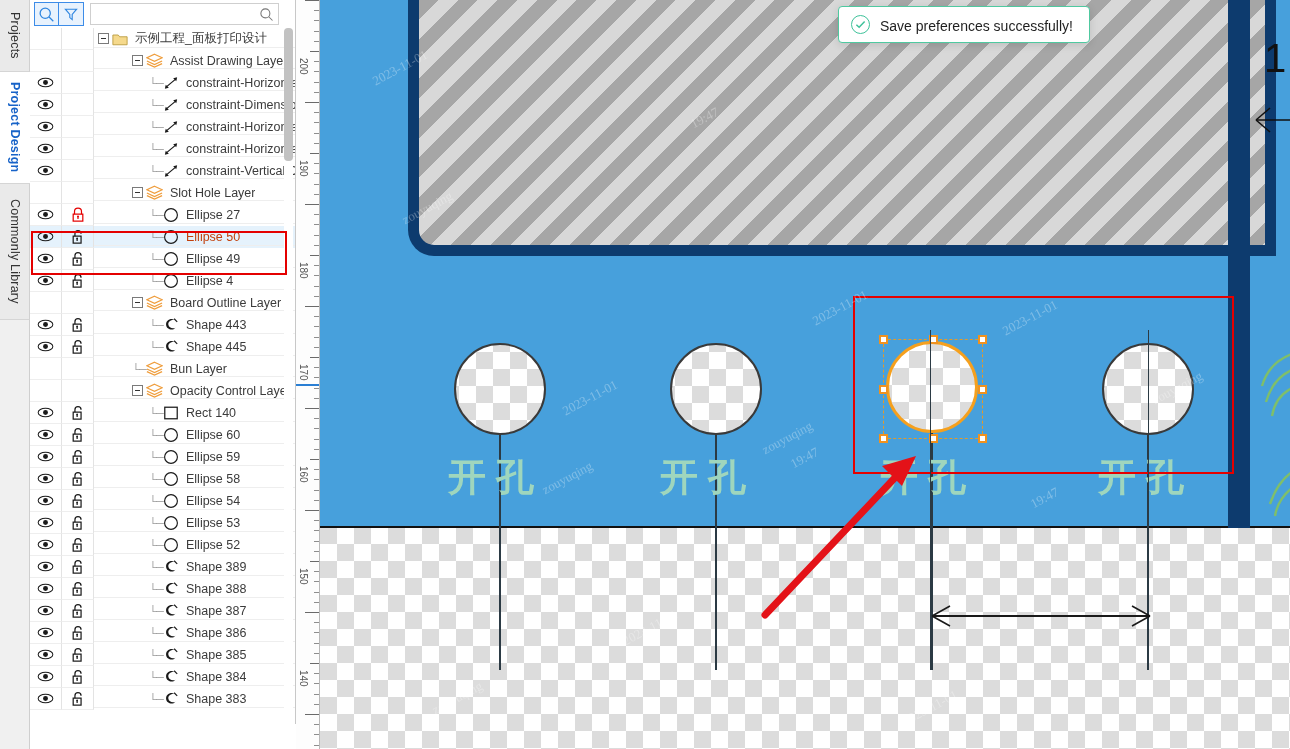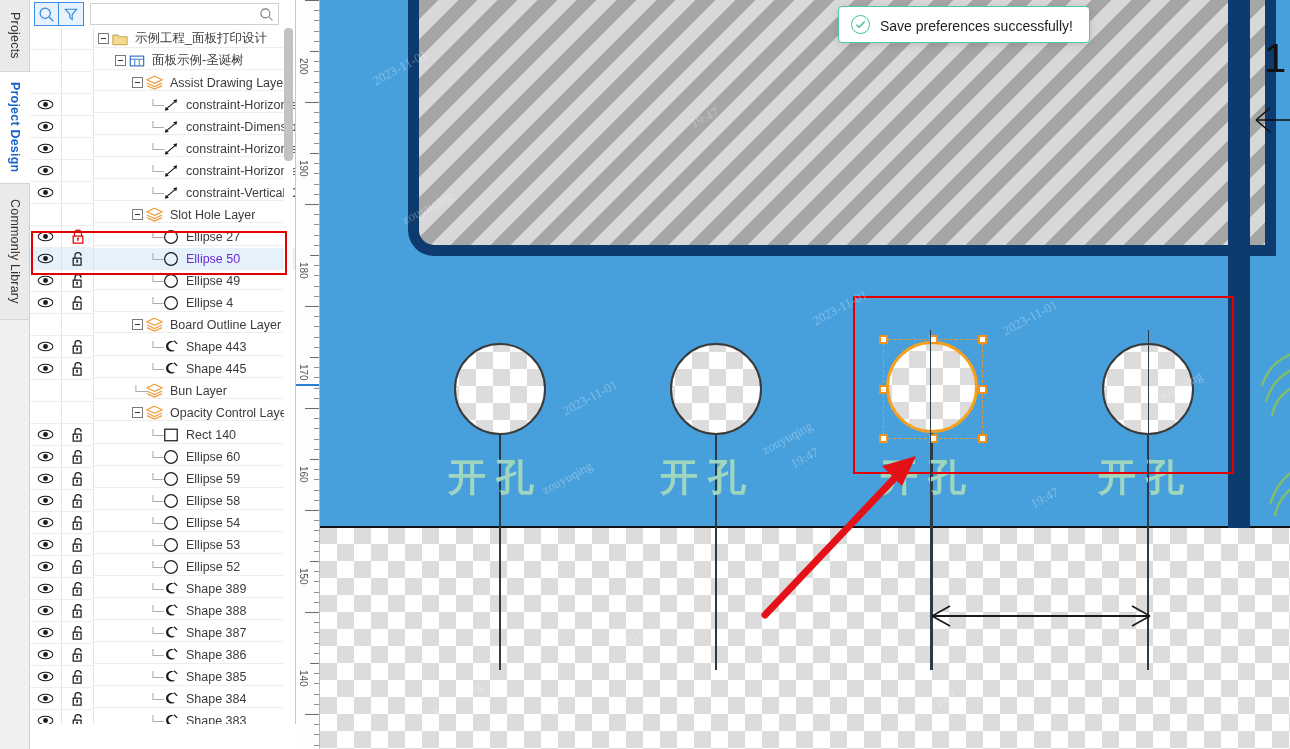--- a/index.html
+++ b/index.html
@@ -57,21 +57,21 @@
 
   .tree-body {
     position: absolute; left: 0; top: 28px; width: 266px; height: 721px;
     overflow: hidden;
   }
   .trow {
     position: relative; height: 22px; display: flex; align-items: center;
     font-size: 12.5px; color: #3b3b3b; white-space: nowrap;
   }
   .trow.sel { background: #e5f2fc; }
-  .trow.sel .tlabel { color: #6d28d9; }
+  .trow.sel .tlabel { color: #c2410c; }
   .cell-eye {
     width: 32px; height: 22px; border-right: 1px solid #e3e3e3; border-bottom:1px solid #eee;
     display:flex; align-items:center; justify-content:center; flex: 0 0 32px;
   }
   .cell-lock {
     width: 32px; height: 22px; border-right: 1px solid #e3e3e3; border-bottom:1px solid #eee;
     display:flex; align-items:center; justify-content:center; flex: 0 0 32px;
   }
   .cell-blank { border-bottom: 1px solid #eee; }
   .tlabel-wrap { display:flex; align-items:center; overflow:hidden; padding-left: 4px; }
@@ -249,36 +249,20 @@
           <div class="cell-eye"></div>
           <div class="cell-lock"></div>
           <div class="tlabel-wrap cell-blank" style="flex: 1 1 0%; padding-left: 4px;">
             <span class="expander"></span>
             <span class="ti">
               <svg width="16" height="14" viewBox="0 0 18 15">
                 <path d="M1 3 H7 L8.6 5 H17 V14 H1 Z" fill="#f5d98c" stroke="#b99b3e" stroke-width="1"></path>
               </svg>
             </span>
             <span class="tlabel">示例工程_面板打印设计</span>
-          </div>
-        </div>
-        <div class="trow">
-          <div class="cell-eye"></div>
-          <div class="cell-lock"></div>
-          <div class="tlabel-wrap cell-blank" style="flex: 1 1 0%; padding-left: 21px;">
-            <span class="expander"></span>
-            <span class="ti">
-              <svg width="16" height="14" viewBox="0 0 18 15">
-                <rect x="1.5" y="2" width="15" height="11" fill="#fff" stroke="#2f6fc9" stroke-width="1.3"></rect>
-                <line x1="1.5" y1="5.5" x2="16.5" y2="5.5" stroke="#2f6fc9" stroke-width="1"></line>
-                <line x1="6.5" y1="5.5" x2="6.5" y2="13" stroke="#2f6fc9" stroke-width="1"></line>
-                <line x1="11.5" y1="5.5" x2="11.5" y2="13" stroke="#2f6fc9" stroke-width="1"></line>
-              </svg>
-            </span>
-            <span class="tlabel">面板示例-圣诞树</span>
           </div>
         </div>
         <div class="trow">
           <div class="cell-eye"></div>
           <div class="cell-lock"></div>
           <div class="tlabel-wrap cell-blank" style="flex: 1 1 0%; padding-left: 38px;">
             <span class="expander"></span>
             <span class="ti">
               <svg width="17" height="15" viewBox="0 0 19 16">
                 <path d="M9.5 1 L18 5 L9.5 9 L1 5 Z" fill="none" stroke="#ef9d3c" stroke-width="1.3"></path>

